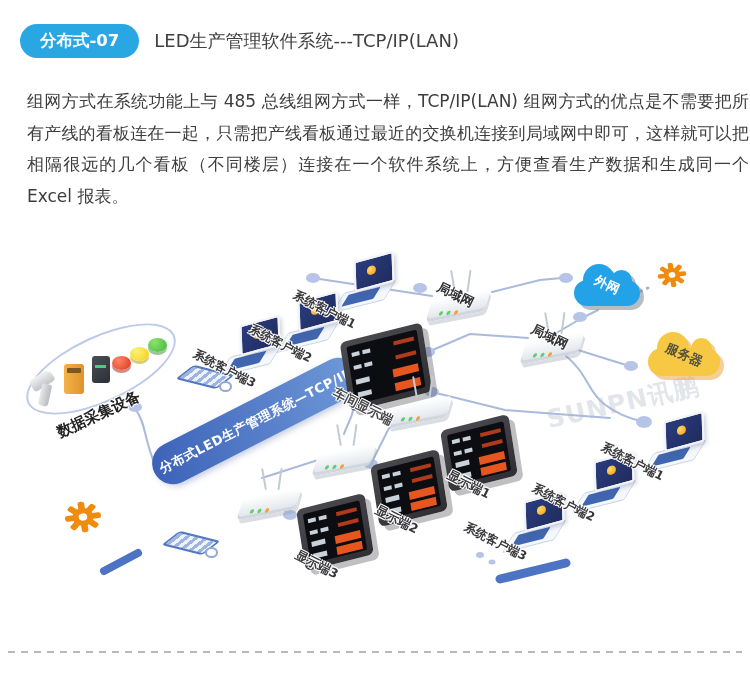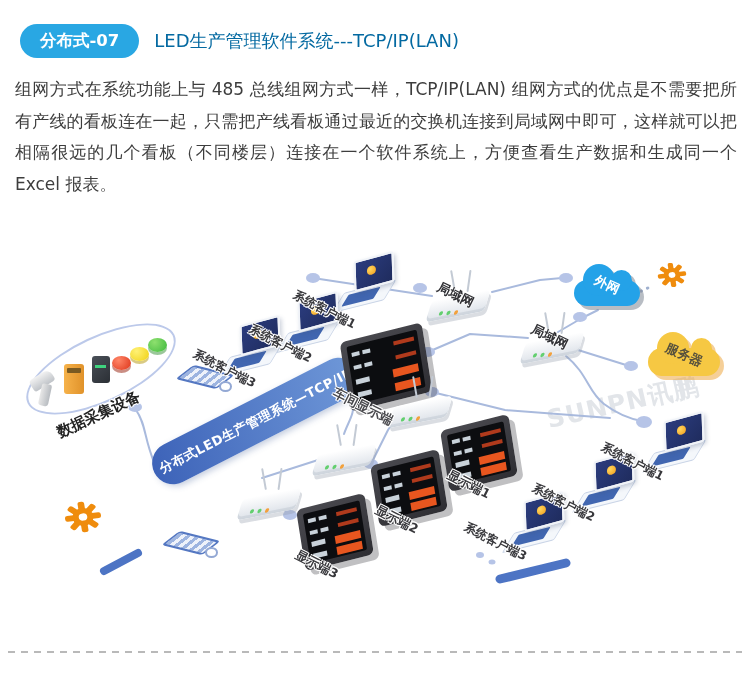--- a/index.html
+++ b/index.html
@@ -1,24 +1,24 @@
 <!DOCTYPE html>
 <html><head>
 <meta charset="utf-8">
 <style>
   html,body{margin:0;padding:0;background:#fff;font-family:"DejaVu Sans","Liberation Sans",sans-serif;}
   .page{position:relative;width:750px;height:679px;background:#fff;overflow:hidden;}
 
   
   .hdr{position:absolute;left:20px;top:24px;display:flex;align-items:center;gap:15px;z-index:5;}
   .badge{background:#29a7e3;color:#fff;font-size:16.5px;font-weight:bold;padding:6px 20px;border-radius:19px;white-space:nowrap;}
-  .title{font-size:18px;color:#0369a1;white-space:nowrap;}
-
-  
-  .intro{position:absolute;left:15px;top:74px;width:722px;margin:0;font-size:17px;line-height:31.5px;color:#3d3d3d;text-align:justify;z-index:5;}
+  .title{font-size:18px;color:#404040;white-space:nowrap;}
+
+  
+  .intro{position:absolute;left:15px;top:74px;width:722px;margin:12px;font-size:17px;line-height:31.5px;color:#3d3d3d;text-align:justify;z-index:5;}
 
   
   .diagram{position:absolute;left:0;top:240px;width:750px;height:400px;}
   .lines{position:absolute;left:0;top:0;z-index:2;}
   .ln polyline,.ln path{fill:none;stroke:#a9badd;stroke-width:2;stroke-linejoin:round;stroke-linecap:round;}
   .dotline polyline{fill:none;stroke:#9fb0cf;stroke-width:3;stroke-dasharray:.5 6.5;stroke-linecap:round;}
   .dash line{stroke:#4d74c4;stroke-width:8;stroke-linecap:round;}
   .node ellipse{fill:#b6c4e7;}
 
   .watermark{position:absolute;left:545px;top:146px;transform:rotate(-13deg);font-size:25px;font-weight:bold;letter-spacing:1px;color:#cfd4db;opacity:.6;z-index:1;white-space:nowrap;}

